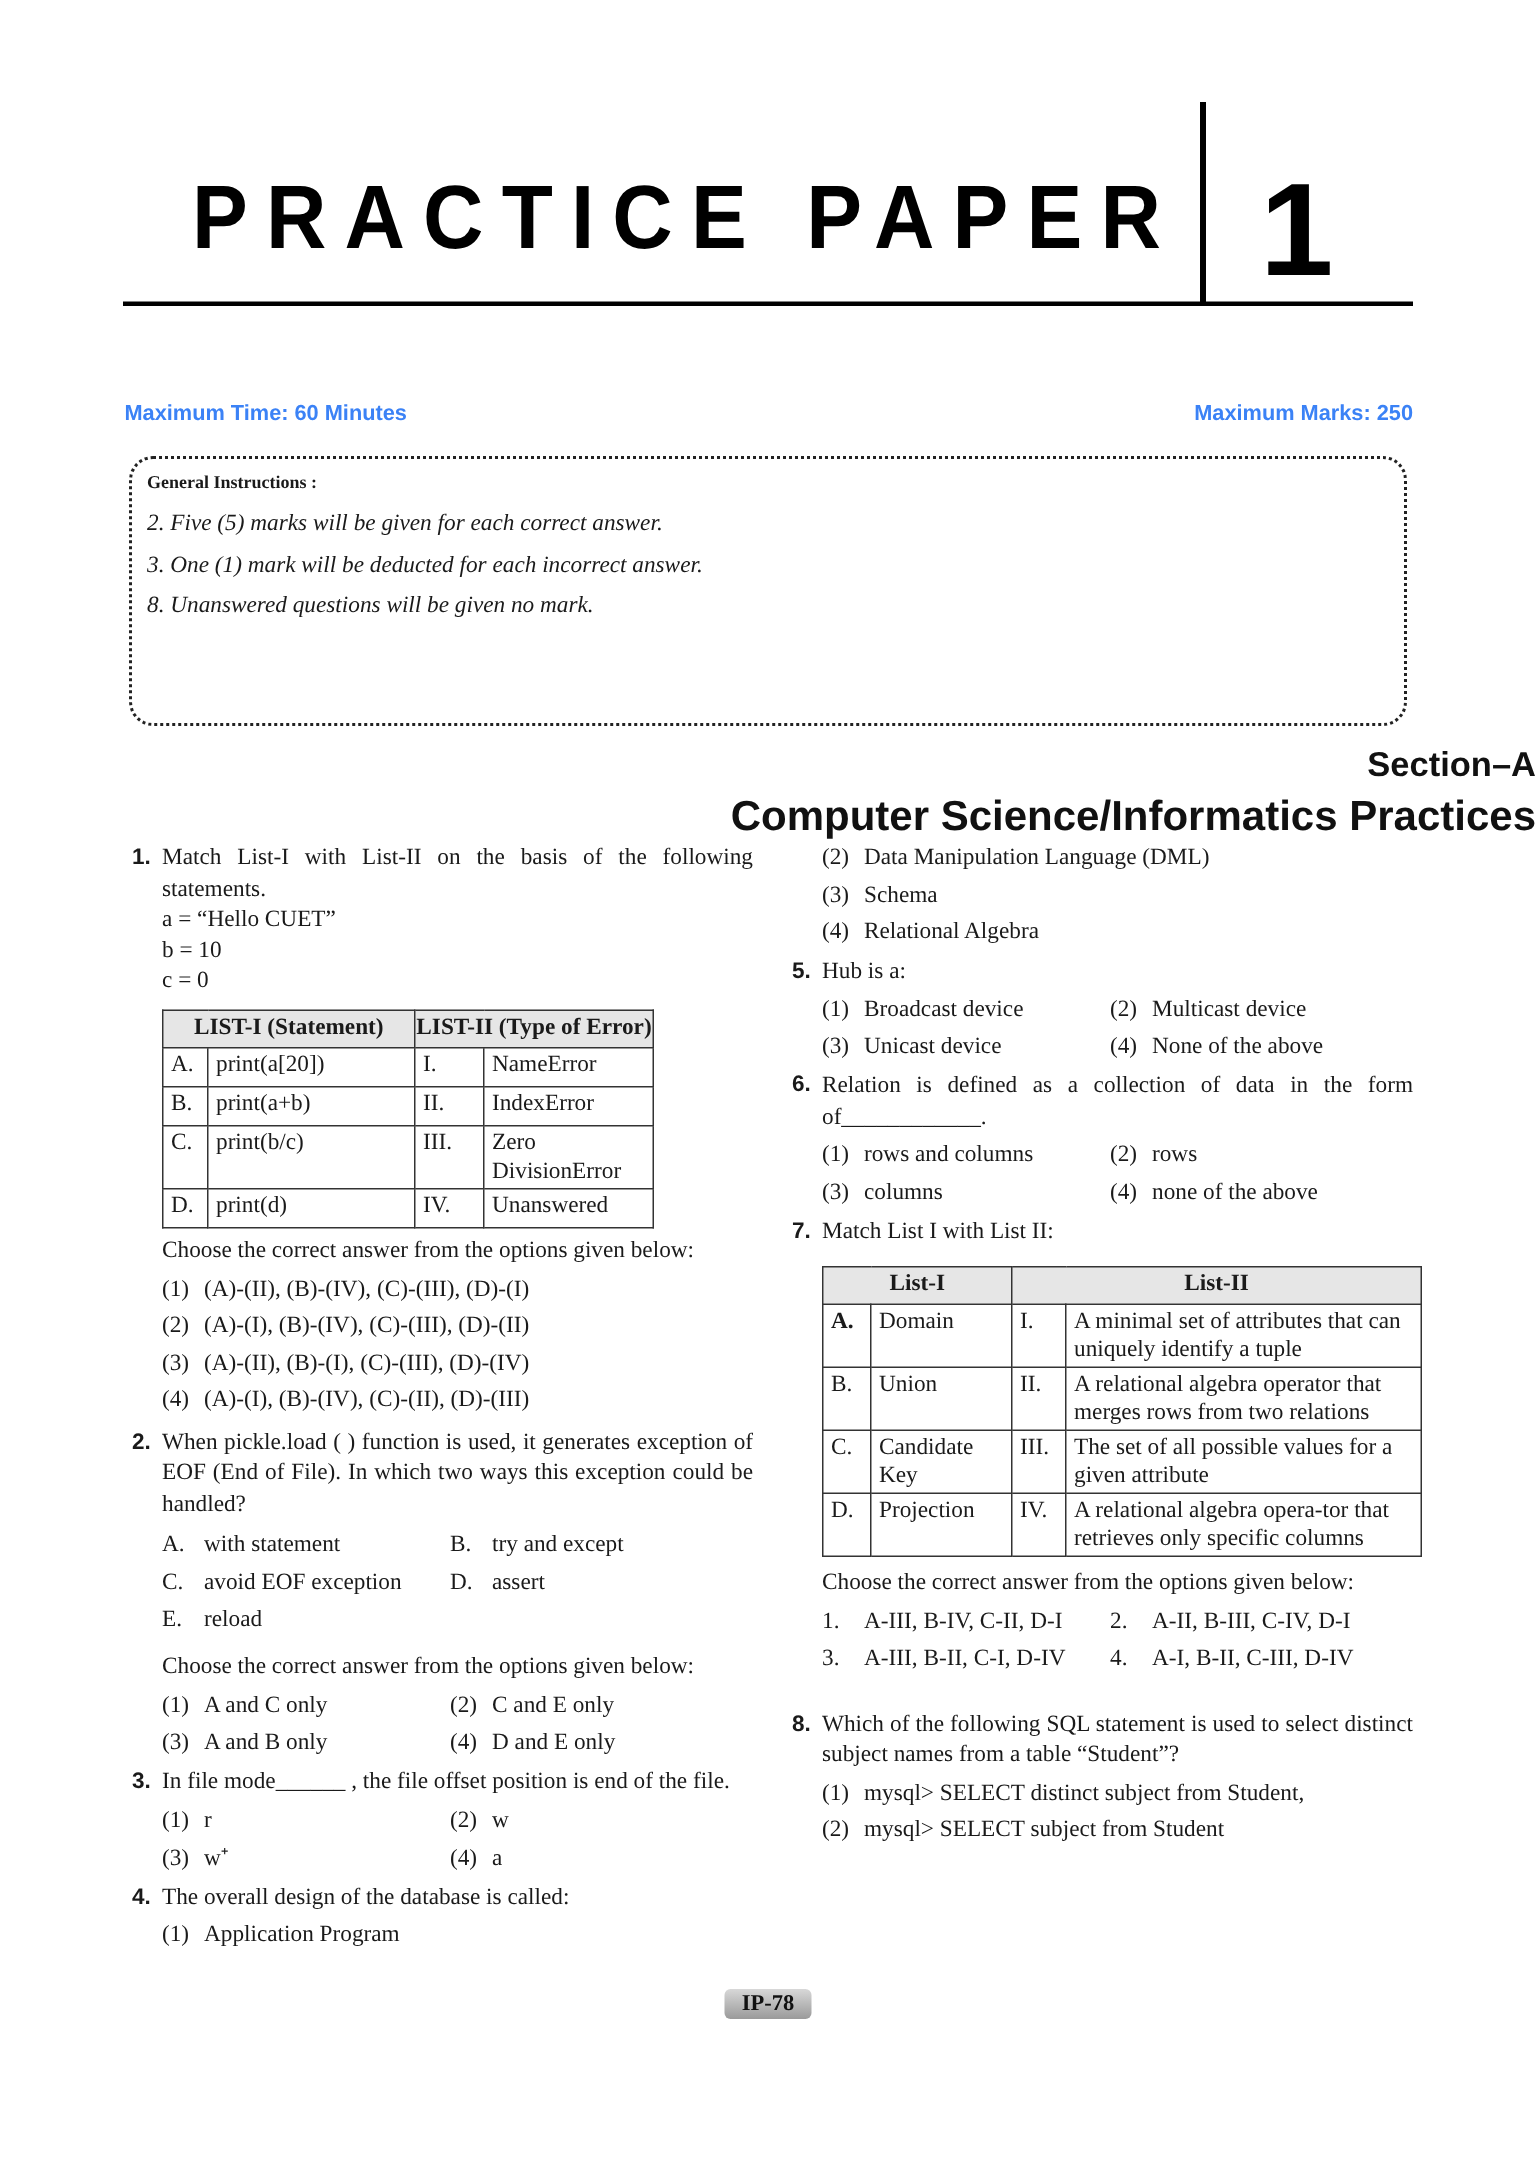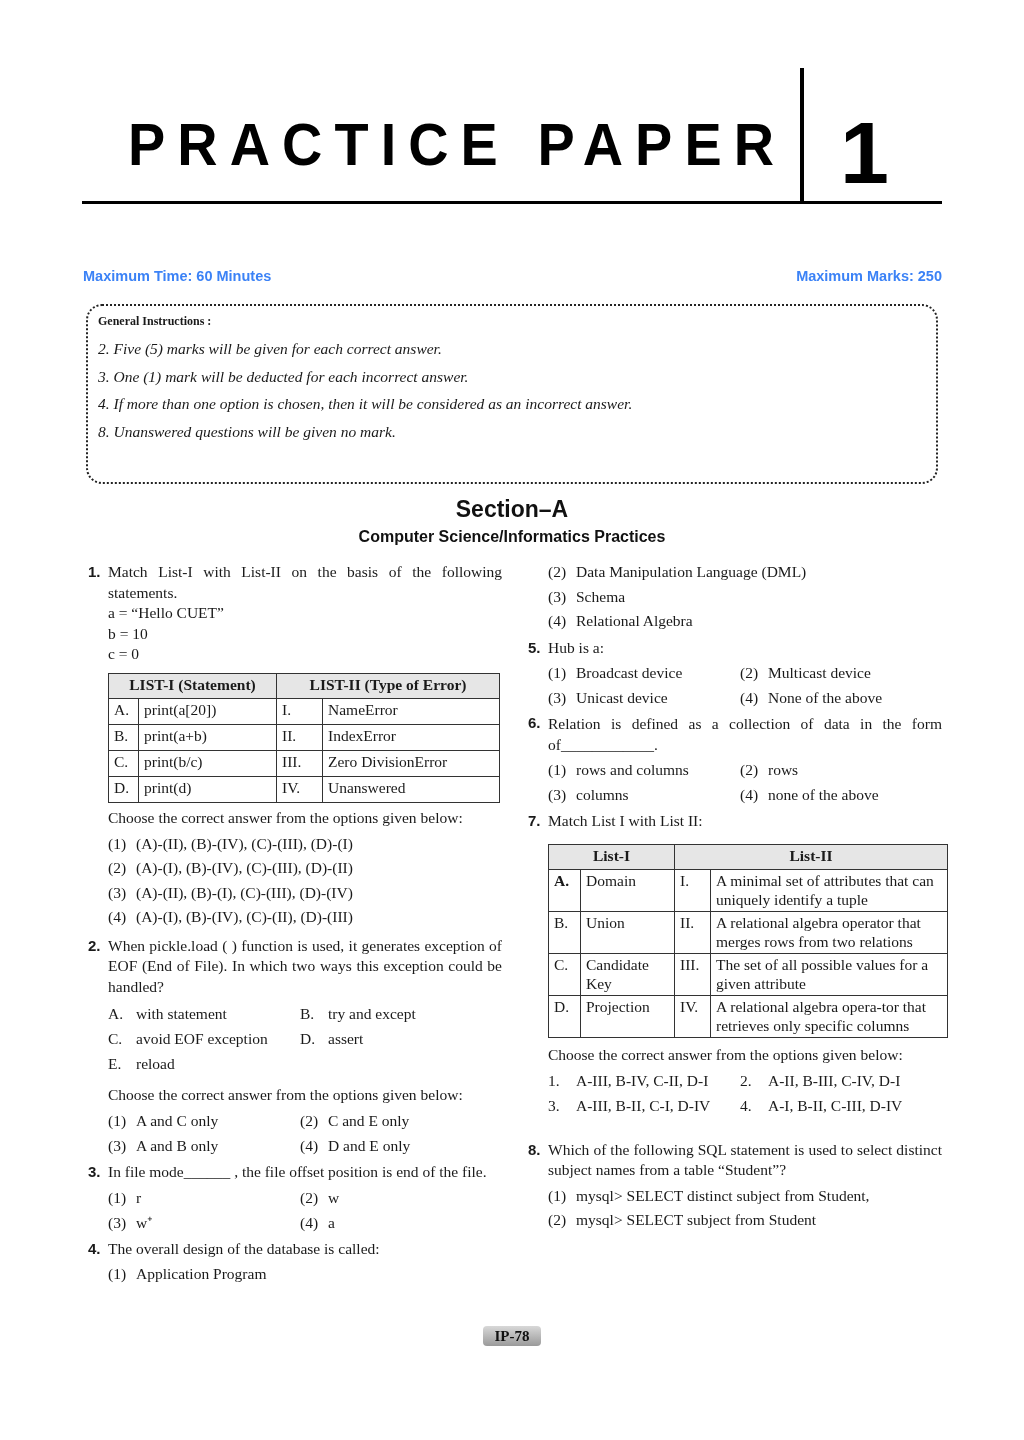--- a/index.html
+++ b/index.html
@@ -23,44 +23,44 @@
   .meta-row { position: absolute; left: 83px; top: 268px; width: 859px; display: flex; justify-content: space-between;
     font-family: "Liberation Sans", sans-serif; font-weight: bold; font-size: 14.5px; color: #3b82f6; }
 
   .instructions {
     position: absolute; left: 86px; top: 304px; width: 852px; height: 180px;
     border: 2px dotted #222; border-radius: 16px; padding: 8px 10px;
   }
   .instr-heading { font-weight: bold; font-size: 12px; margin-bottom: 6px; }
   .instr-item { font-style: italic; font-size: 15.5px; line-height: 27.5px; }
 
-  .section-title { position: absolute; left: 0; width: 1024px; text-align: center;
+  .section-title { position: absolute; left: 0; width: 1024px; text-align: right;
     font-family: "Liberation Sans", sans-serif; font-weight: bold; color: #111; }
   .section-a { top: 496px; font-size: 23px; }
-  .section-sub { top: 528px; font-size: 16px; }
+  .section-sub { top: 528px; font-size: 28px; }
 
   
   .col { position: absolute; top: 562px; font-size: 15.5px; line-height: 20.5px; }
   .col-left { left: 88px; width: 414px; }
   .col-right { left: 528px; width: 414px; }
 
   .q { position: relative; padding-left: 20px; }
   .q-num { position: absolute; left: 0; top: 0; font-family: "Liberation Sans", sans-serif; font-weight: bold; font-size: 15px; }
   .q-text { text-align: justify; }
   .line { display: block; }
   .opt-list { margin-top: 3px; }
   .opt { display: flex; line-height: 24.5px; }
   .opt .lbl { width: 28px; flex: none; }
   .opt-grid { display: grid; grid-template-columns: 192px 1fr; margin-top: 2px; }
   .opt-grid .opt { line-height: 25px; }
 
   table.match { border-collapse: collapse; margin-top: 8px; margin-bottom: 4px; font-size: 15.5px; }
   table.match th { background: #e6e6e6; font-weight: bold; border: 1.5px solid #333; height: 25px; }
   table.match td { border: 1.5px solid #333; padding: 1px 5px; vertical-align: top; line-height: 19.5px; }
-  .t1 { width: 392px; margin-left: 0; }
+  .t1 { width: 328px; margin-left: 0; }
   .t1 td { height: 26px; }
   .t2 { width: 400px; }
 
   .page-badge {
     position: absolute; left: 483px; top: 1326px; width: 58px; height: 20px;
     background: linear-gradient(#d8d8d8, #9a9a9a); border-radius: 4px;
     font-family: "Liberation Serif", serif; font-weight: bold; font-size: 15px; text-align: center; line-height: 20px; color: #111;
   }
 </style>
 </head>
@@ -75,21 +75,20 @@
 
 <div class="meta-row">
   <span>Maximum Time: 60 Minutes</span>
   <span>Maximum Marks: 250</span>
 </div>
 
 <div class="instructions">
   <div class="instr-heading">General Instructions :</div>
   <div class="instr-item">2. Five (5) marks will be given for each correct answer.</div>
   <div class="instr-item">3. One (1) mark will be deducted for each incorrect answer.</div>
-  <div class="instr-item">4. If more than one option is chosen, then it will be considered as an incorrect answer.</div>
   <div class="instr-item">8. Unanswered questions will be given no mark.</div>
 </div>
 
 <div class="section-title section-a">Section–A</div>
 <div class="section-title section-sub">Computer Science/Informatics Practices</div>
 
 <div class="col col-left">
 
   <div class="q">
     <span class="q-num">1.</span>

